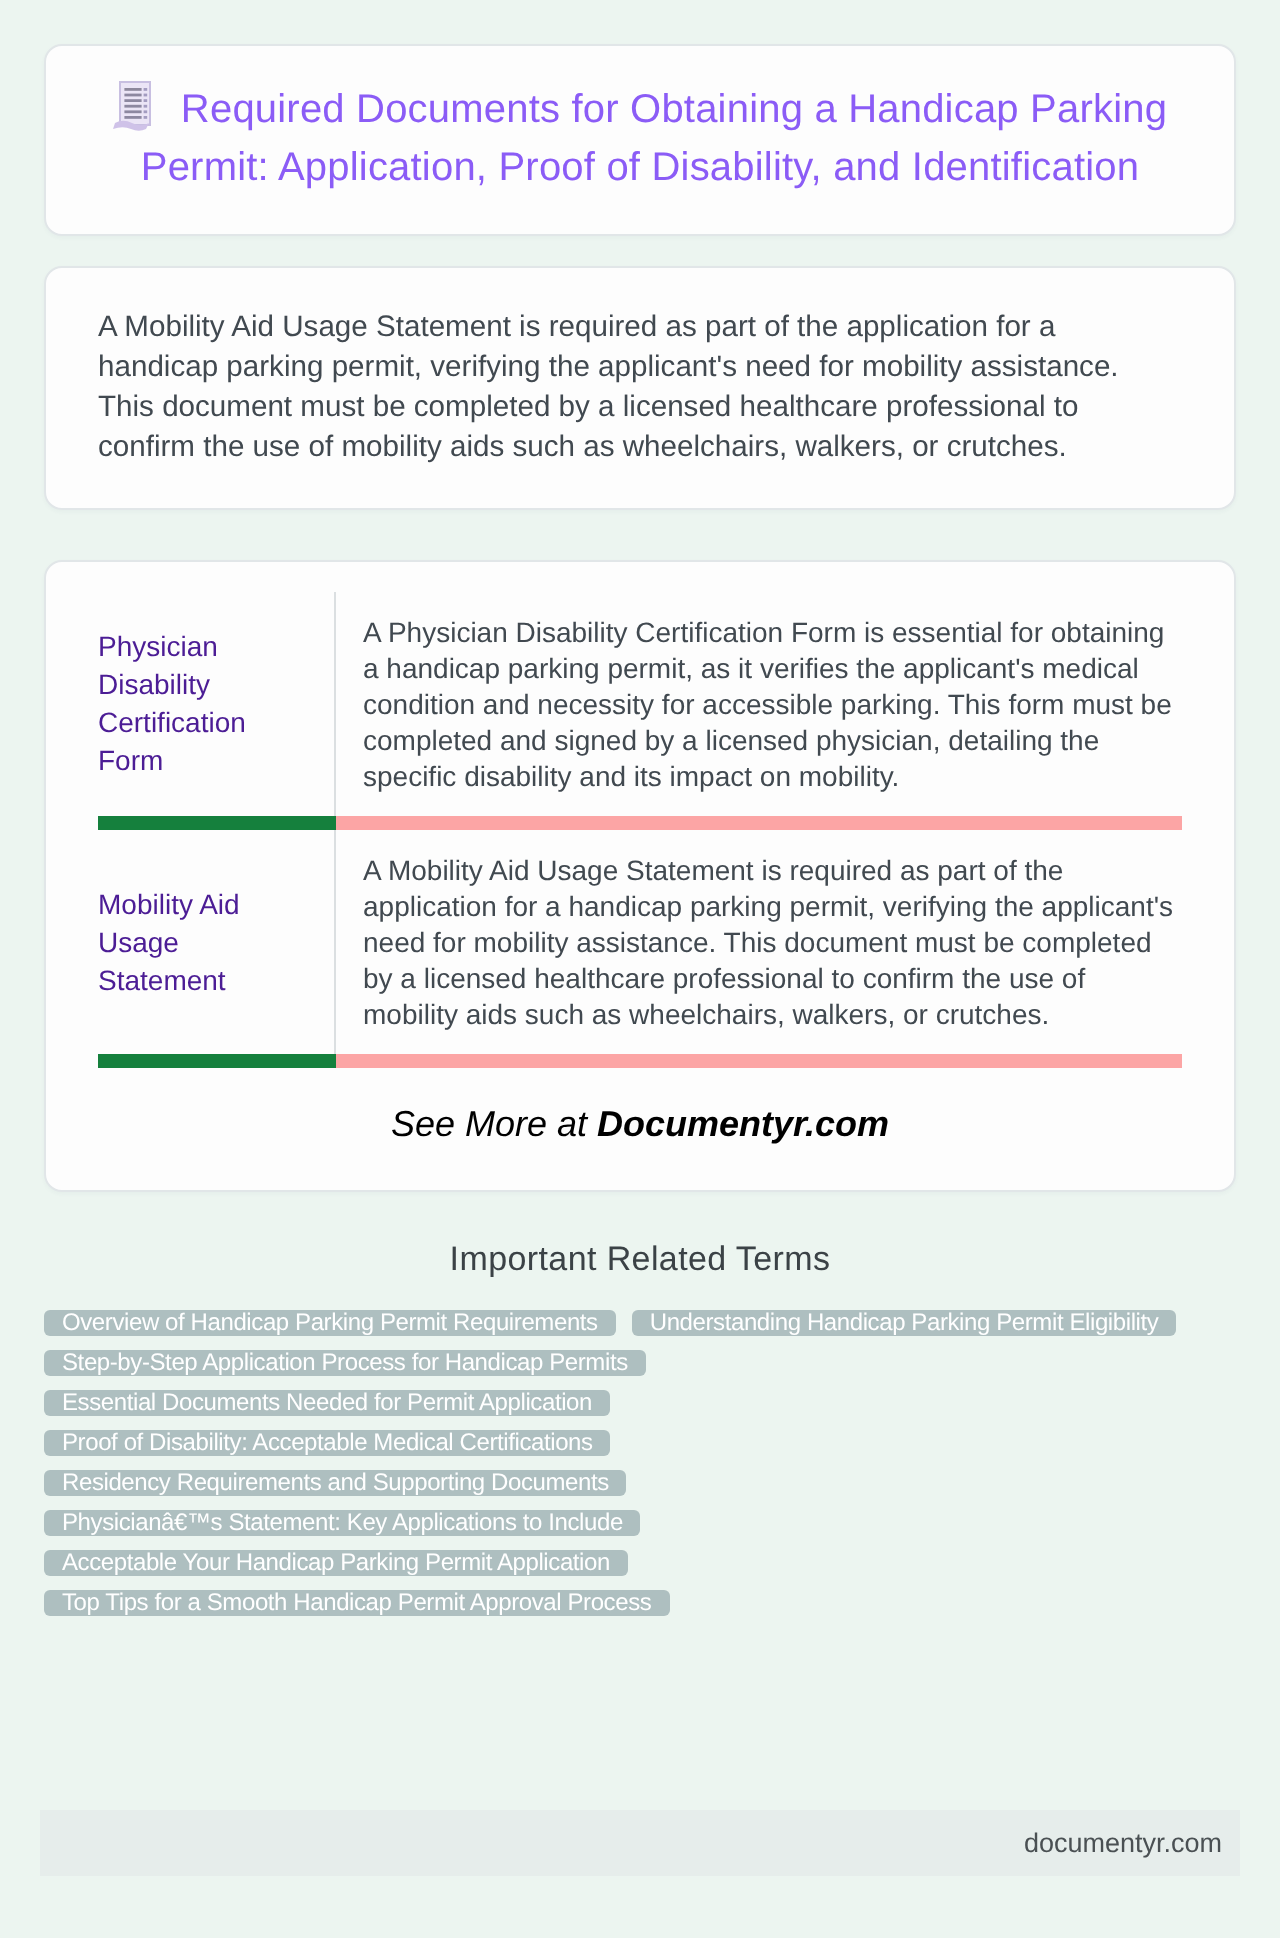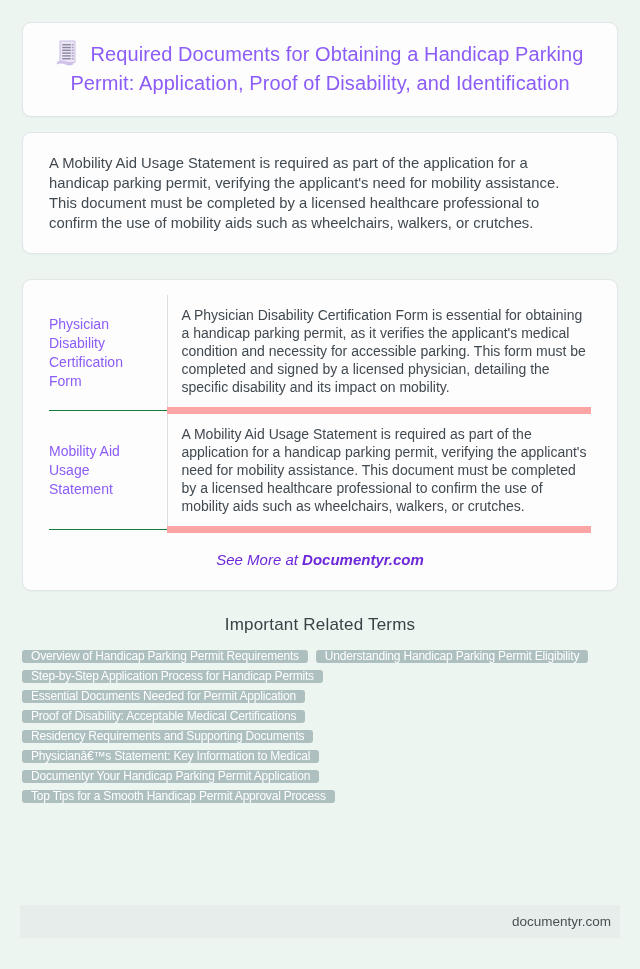--- a/index.html
+++ b/index.html
@@ -28,31 +28,31 @@
   .receipt { vertical-align:-5px; margin-right:13px; }
   
   .intro-card { padding:20px 26px; margin-bottom:25px; }
   .intro-card p { font-size:14.8px; line-height:20px; color:#414950; }
   
   .table-card { padding:15px 26px 22px; }
   table { width:100%; border-collapse:collapse; }
   td { font-size:14px; vertical-align:middle; }
   td.term-cell {
     width:118px; padding:12px 12px 12px 0;
-    line-height:19px; color:#8b5cf6;
-    border-bottom:1px solid #15803d;
+    line-height:19px; color:#4c1d95;
+    border-bottom:7px solid #15803d;
   }
   td.desc-cell {
     padding:11px 0 11px 14px; line-height:18px; color:#414950;
     border-left:1px solid #dbdfe1;
     border-bottom:7px solid #fca5a5;
   }
   .see-more {
     margin-top:18px; text-align:center;
-    font-style:italic; font-size:15px; color:#6d28d9;
+    font-style:italic; font-size:18px; color:#000000;
   }
   .see-more .site { font-weight:700; }
   
   h2 {
     margin:24px 14px 15px; text-align:center;
     font-size:17px; font-weight:400; color:#3b4246; letter-spacing:0.2px;
   }
   .tags { margin:0 22px; }
   .tag-row { display:flex; gap:8px; margin-bottom:7px; }
   .tag {
@@ -129,24 +129,24 @@
   <div class="tag-row">
     <span class="tag">Essential Documents Needed for Permit Application</span>
   </div>
   <div class="tag-row">
     <span class="tag">Proof of Disability: Acceptable Medical Certifications</span>
   </div>
   <div class="tag-row">
     <span class="tag">Residency Requirements and Supporting Documents</span>
   </div>
   <div class="tag-row">
-    <span class="tag">Physicianâ€™s Statement: Key Information to Medical</span>
+    <span class="tag">Physicianâ€™s Statement: Key Applications to Include</span>
   </div>
   <div class="tag-row">
-    <span class="tag">Documentyr Your Handicap Parking Permit Application</span>
+    <span class="tag">Acceptable Your Handicap Parking Permit Application</span>
   </div>
   <div class="tag-row">
     <span class="tag">Top Tips for a Smooth Handicap Permit Approval Process</span>
   </div>
 </div>
 
 <div class="spacer"></div>
 
 <div class="footer-bar">
   <span>documentyr.com</span>

